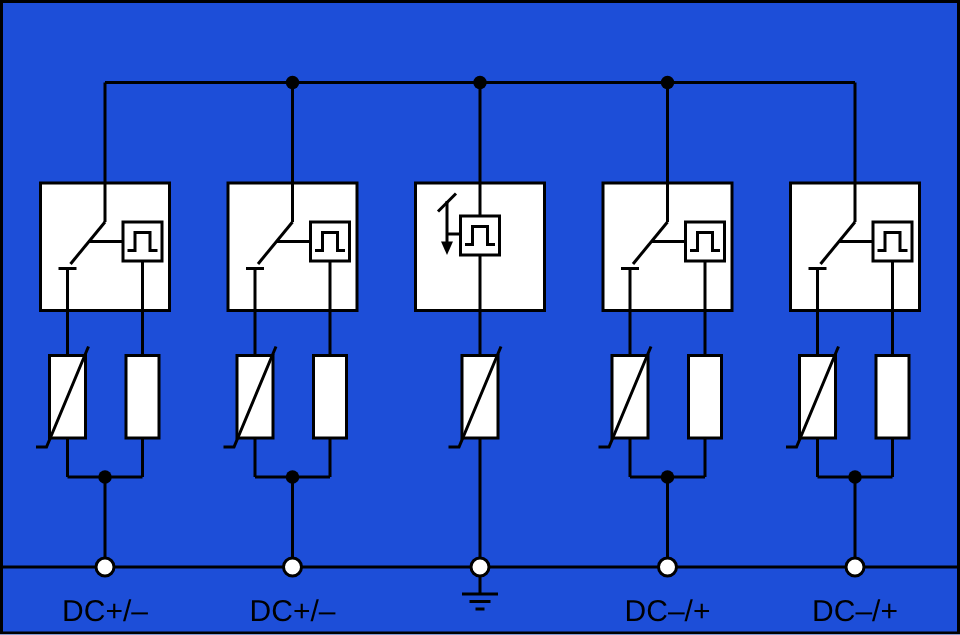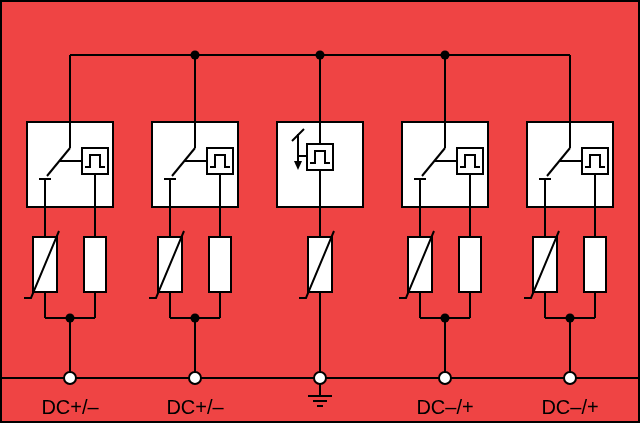--- a/index.html
+++ b/index.html
@@ -1,16 +1,16 @@
 <!DOCTYPE html>
 <html><head>
 <meta charset="utf-8">
 <style>
   html,body{margin:0;padding:0;background:#ffffff;}
-  .stage{width:640px;height:423px;position:relative;background:#ef4444;overflow:hidden;}
+  .stage{width:640px;height:423px;position:relative;background:#1d4ed8;overflow:hidden;}
   svg{display:block;}
   .w{stroke:#000000;stroke-width:2;fill:none;stroke-linecap:butt;stroke-linejoin:miter;}
   .bx{stroke:#000000;stroke-width:2;fill:#ffffff;}
   .dot{fill:#000000;stroke:none;}
   .term{fill:#ffffff;stroke:#000000;stroke-width:2;}
   .ah{fill:#000000;stroke:none;}
   .lbl{font-family:"Liberation Sans", sans-serif;font-size:20px;fill:#000000;text-anchor:middle;}
 </style>
 </head>
 <body>

